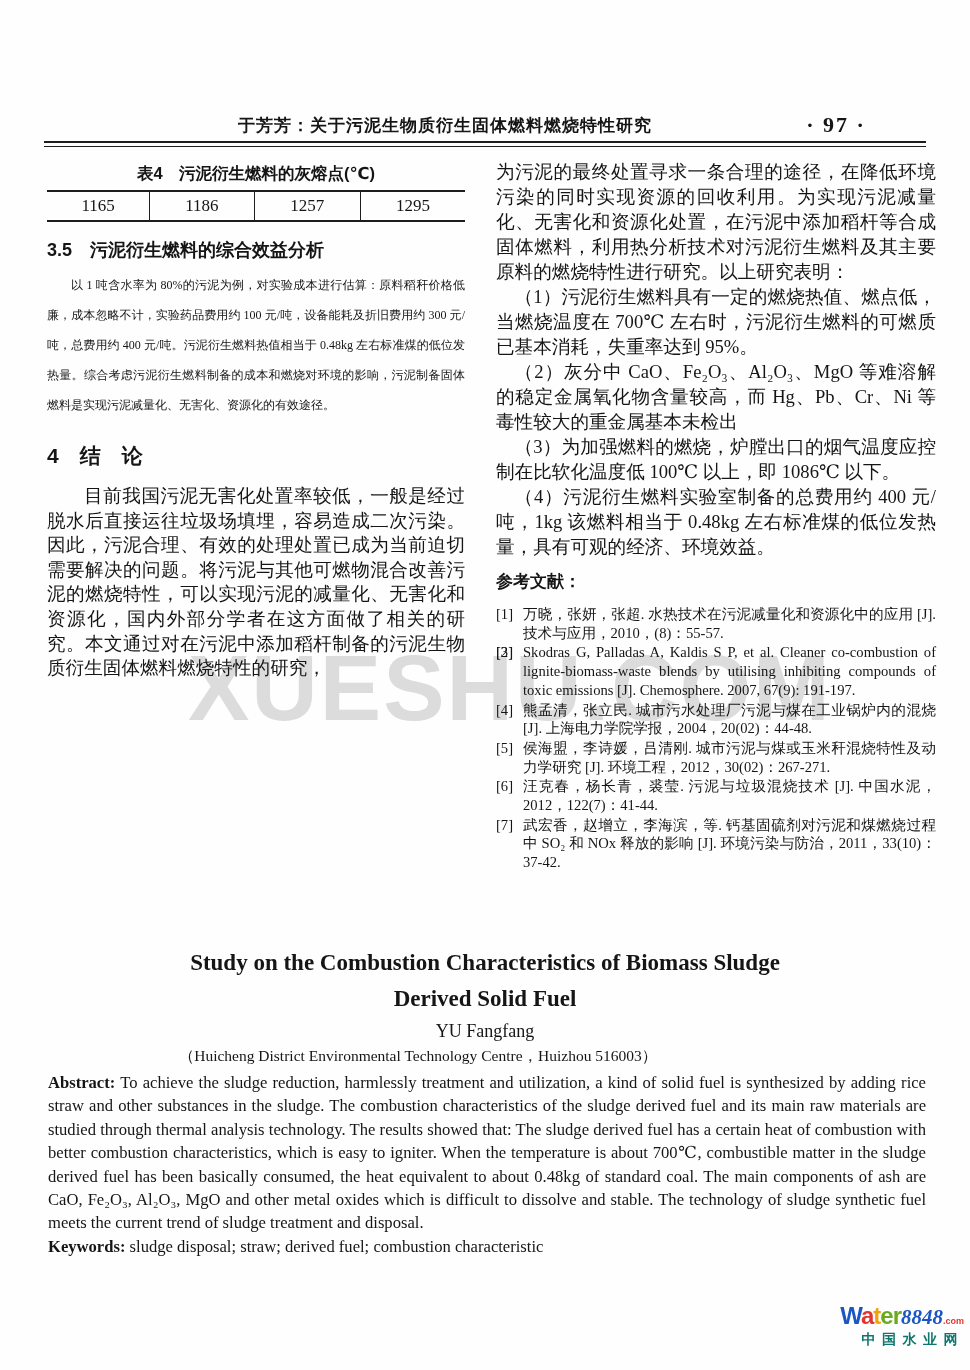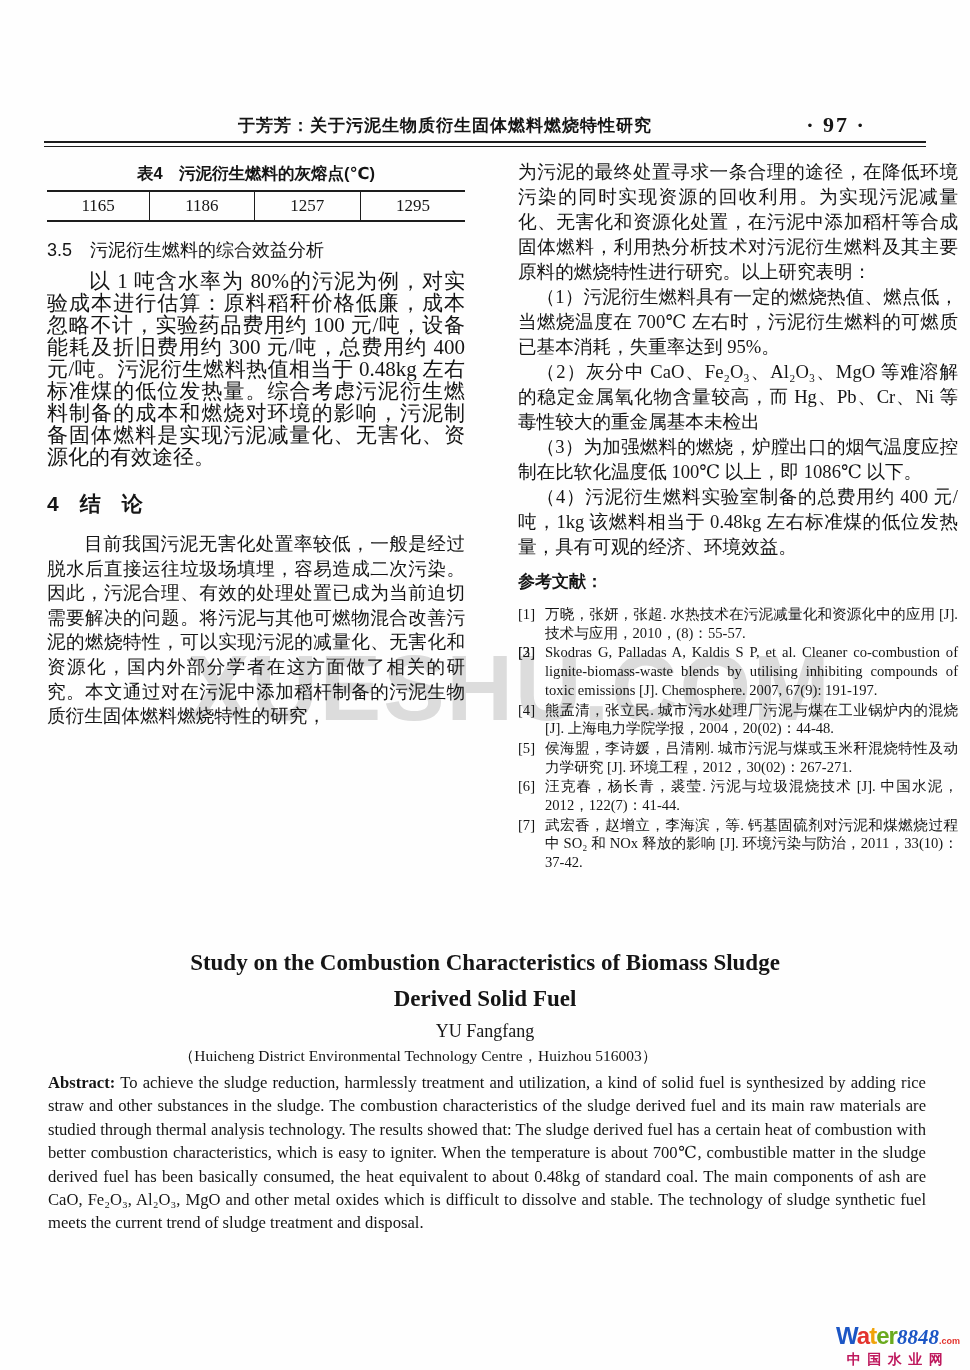--- a/index.html
+++ b/index.html
@@ -27,25 +27,25 @@
     position:absolute; top:112px; left:796px; width:80px; text-align:center;
     font-size:22px; font-weight:bold; letter-spacing:2px;
   }
   .head-rule {
     position:absolute; top:141px; left:44px; width:882px; height:3px;
     border-top:2.5px solid #1d1d1d; border-bottom:1.5px solid #1d1d1d;
   }
 
   
   .col-left  { position:absolute; left:47px;  top:159px; width:418px; z-index:1; }
-  .col-right { position:absolute; left:518px; top:159px; width:440px; z-index:1; }
+  .col-right { position:absolute; left:496px; top:159px; width:440px; z-index:1; }
 
   p { margin:0; text-align:justify; }
   .cn-p1 { font-size:18.6px; line-height:20.8px; }
-  .cn-p2 { font-size:21px; line-height:22px; text-indent:2em; }
+  .cn-p2 { font-size:12px; line-height:30px; text-indent:2em; }
   .cn-p3 { font-size:18.6px; line-height:24.6px; text-indent:2em; }
   .cn-pr { font-size:18.6px; line-height:25px; }
   .cn-item { font-size:18.6px; line-height:25px; text-indent:1em; }
 
   .tbl-caption {
     margin-top:4px; text-align:center;
     font-family:"Liberation Sans","DejaVu Sans",sans-serif;
     font-weight:bold; font-size:16.5px;
   }
   table.ash {
@@ -55,21 +55,21 @@
   }
   table.ash td {
     text-align:center; padding:3px 0; height:22px;
     border-left:1.5px solid #1d1d1d;
   }
   table.ash td:first-child { border-left:none; }
   table.ash tr.hdr td { border-bottom:1.5px solid #1d1d1d; }
 
   .sec-head {
     font-family:"Liberation Sans","DejaVu Sans",sans-serif;
-    font-weight:normal; font-size:18px; margin:16px 0 8px 0;
+    font-weight:bold; font-size:18px; margin:16px 0 8px 0;
   }
   .sec-head-big {
     font-family:"Liberation Sans","DejaVu Sans",sans-serif;
     font-weight:bold; font-size:21px; margin:22px 0 14px 0;
   }
   .refs-head {
     font-family:Liberation Sans, sans-serif;
     font-weight:bold; font-size:17px; margin:11px 0 12px 0;
   }
   ol.refs { list-style:none; margin:0; padding:0; }
@@ -91,21 +91,21 @@
     position:absolute; left:48px; top:1071px; width:878px;
     font-size:16.6px; line-height:23.4px; text-align:justify;
   }
   .en-keywords {
     position:absolute; left:48px; top:1237px; width:878px;
     font-size:16.6px;
   }
   .b { font-weight:bold; }
 
   
-  .logo { position:absolute; right:6px; bottom:1px; width:132px; text-align:center; z-index:1; }
+  .logo { position:absolute; right:6px; bottom:21px; width:132px; text-align:right; z-index:1; }
   .logo-line1 { font-family:"Liberation Sans","DejaVu Sans",sans-serif; white-space:nowrap; }
   .logo-word  { font-weight:bold; font-size:24px; letter-spacing:-1px; }
   .logo-num   { font-style:italic; font-size:21px; font-weight:bold; font-family:"Liberation Serif",serif; }
   .logo-tld   { font-size:9px; font-weight:bold; }
   .logo-sub   {
     font-family:"Liberation Sans","DejaVu Sans",sans-serif;
     font-size:14px; font-weight:bold; letter-spacing:6.5px; margin-top:1px; white-space:nowrap;
   }
 </style>
 </head>
@@ -161,21 +161,25 @@
 
   <div class="en-title" style="top:950px">Study on the Combustion Characteristics of Biomass Sludge</div>
   <div class="en-title" style="top:986px">Derived Solid Fuel</div>
   <div class="en-author" style="top:1021px">YU Fangfang</div>
   <div class="en-affil" style="top:1046px">（Huicheng District Environmental Technology Centre，Huizhou 516003）</div>
 
   <p class="en-abstract">
     <span class="b">Abstract:</span>
     <span>To achieve the sludge reduction, harmlessly treatment and utilization, a kind of solid fuel is synthesized by adding rice straw and other substances in the sludge. The combustion characteristics of the sludge derived fuel and its main raw materials are studied through thermal analysis technology. The results showed that: The sludge derived fuel has a certain heat of combustion with better combustion characteristics, which is easy to igniter. When the temperature is about 700℃, combustible matter in the sludge derived fuel has been basically consumed, the heat equivalent to about 0.48kg of standard coal. The main components of ash are CaO, Fe₂O₃, Al₂O₃, MgO and other metal oxides which is difficult to dissolve and stable. The technology of sludge synthetic fuel meets the current trend of sludge treatment and disposal.</span>
   </p>
+  <p class="en-keywords">
+    <span class="b">Keywords:</span>
+    <span>sludge disposal; straw; derived fuel; combustion characteristic</span>
+  </p>
 
   <div class="logo">
     <div class="logo-line1">
       <span class="logo-word" style="color: rgb(28, 86, 197);">W</span><span class="logo-word" style="color: rgb(227, 52, 46);">a</span><span class="logo-word" style="color: rgb(240, 163, 10);">t</span><span class="logo-word" style="color: rgb(106, 170, 30);">e</span><span class="logo-word" style="color: rgb(106, 170, 30);">r</span><span class="logo-num" style="color: rgb(28, 86, 197);">8848</span><span class="logo-tld" style="color: rgb(227, 52, 46);">.com</span>
     </div>
-    <div class="logo-sub" style="color: #be185d;">中国水业网</div>
+    <div class="logo-sub" style="color: #0f766e;">中国水业网</div>
   </div>
 
 </div>
 
 </body></html>

